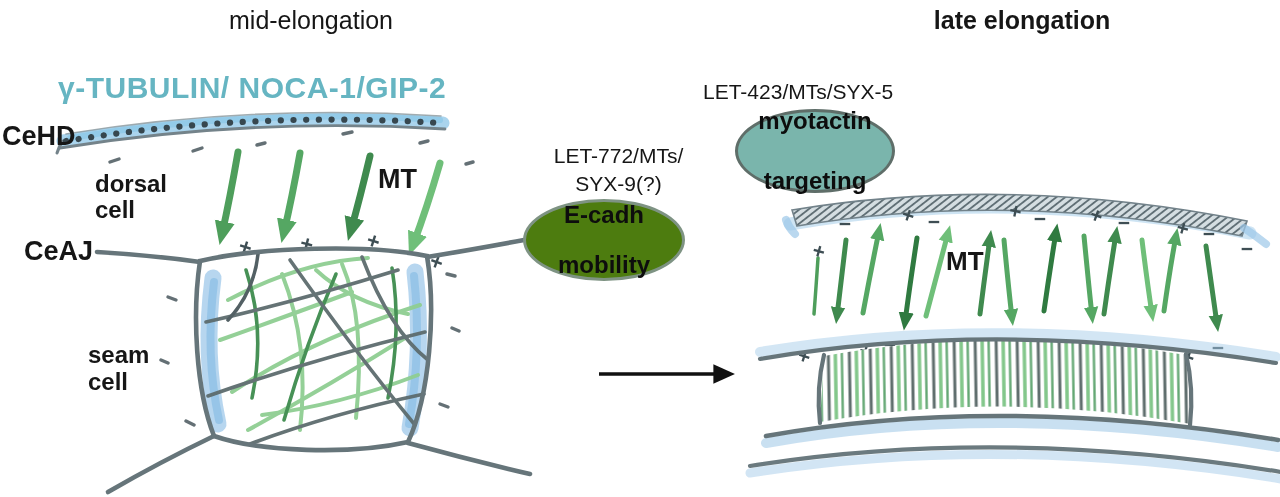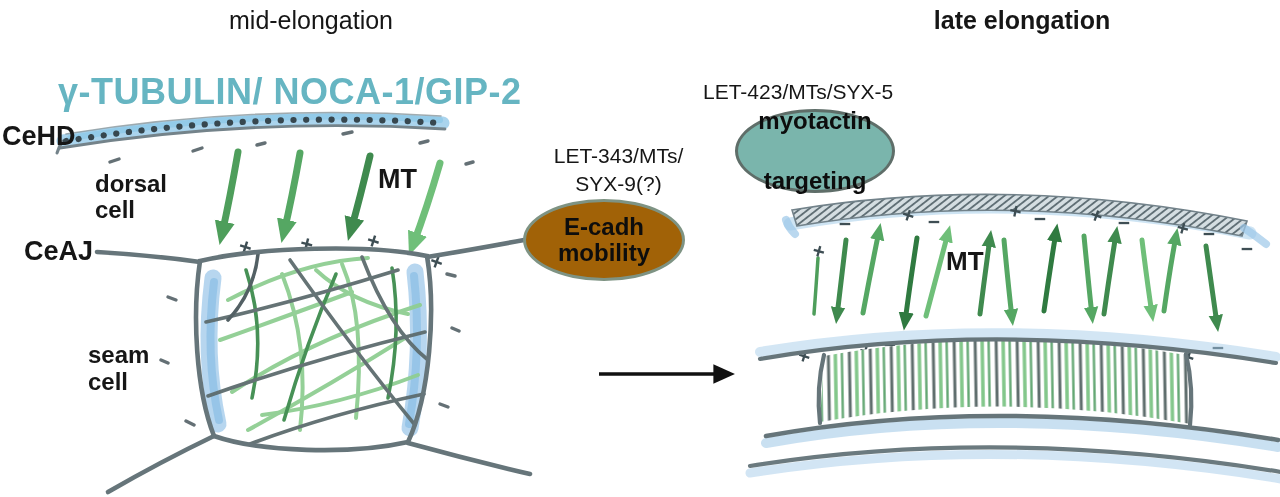--- a/index.html
+++ b/index.html
@@ -4,36 +4,36 @@
 <style>
   html,body{margin:0;padding:0;background:#ffffff;}
   .canvas{
     position:relative;width:1280px;height:497px;background:#ffffff;
     font-family:"Liberation Sans",sans-serif;overflow:hidden;
   }
   .canvas svg{position:absolute;left:0;top:0;}
   .lbl{position:absolute;color:#161616;white-space:nowrap;}
   .title-mid{left:211px;top:6px;width:200px;text-align:center;font-size:25px;font-weight:normal;}
   .title-late{left:922px;top:6px;width:200px;text-align:center;font-size:25px;font-weight:bold;}
-  .protein{left:58px;top:71px;font-size:36px;font-weight:bold;color:#66b5c2;letter-spacing:.5px;}
+  .protein{left:58px;top:71px;font-size:30px;font-weight:bold;color:#66b5c2;letter-spacing:.5px;}
   .cehd{left:2px;top:121px;font-size:27px;font-weight:bold;}
   .dorsal{left:95px;top:171px;font-size:24px;font-weight:bold;line-height:26px;}
   .ceaj{left:24px;top:236px;font-size:27px;font-weight:bold;}
   .seam{left:88px;top:341px;font-size:24px;font-weight:bold;line-height:27px;}
   .mt-left{left:378px;top:164px;font-size:27px;font-weight:bold;}
   .mt-right{left:946px;top:246px;font-size:26px;font-weight:bold;}
   .pathway-left{left:536px;top:142px;width:165px;text-align:center;font-size:21px;line-height:28px;}
   .pathway-right{left:703px;top:80px;font-size:21px;}
   .bubble{
     position:absolute;border-radius:50%;display:flex;flex-direction:column;
     align-items:center;justify-content:center;text-align:center;
     font-weight:bold;color:#0d0d0d;
   }
-  .ecadh{left:523px;top:199px;width:156px;height:76px;background:#a16207;
-    border:3px solid #7e9383;font-size:24px;line-height:26px;}
+  .ecadh{left:523px;top:199px;width:156px;height:76px;background:#4d7c0f;
+    border:3px solid #7e9383;font-size:24px;line-height:26px;justify-content:space-between;}
   .myotactin{left:735px;top:109px;width:154px;height:78px;background:#7ab5ac;
     border:3px solid #5f6e69;font-size:24px;line-height:26px;gap:34px;}
   .sign{font-family:"Liberation Sans",sans-serif;font-weight:bold;fill:#3e4e54;}
 </style>
 </head>
 <body>
 
 <div class="canvas">
 
   <svg width="1280" height="497" viewBox="0 0 1280 497">
@@ -228,21 +228,21 @@
     <div>cell</div>
   </div>
   <div class="lbl ceaj">CeAJ</div>
   <div class="lbl seam">
     <div>seam</div>
     <div>cell</div>
   </div>
   <div class="lbl mt-left">MT</div>
 
   <div class="lbl pathway-left">
-    <div>LET-343/MTs/</div>
+    <div>LET-772/MTs/</div>
     <div>SYX-9(?)</div>
   </div>
   <div class="bubble ecadh">
     <div>E-cadh</div>
     <div>mobility</div>
   </div>
 
   <div class="lbl pathway-right">LET-423/MTs/SYX-5</div>
   <div class="bubble myotactin">
     <div>myotactin</div>

